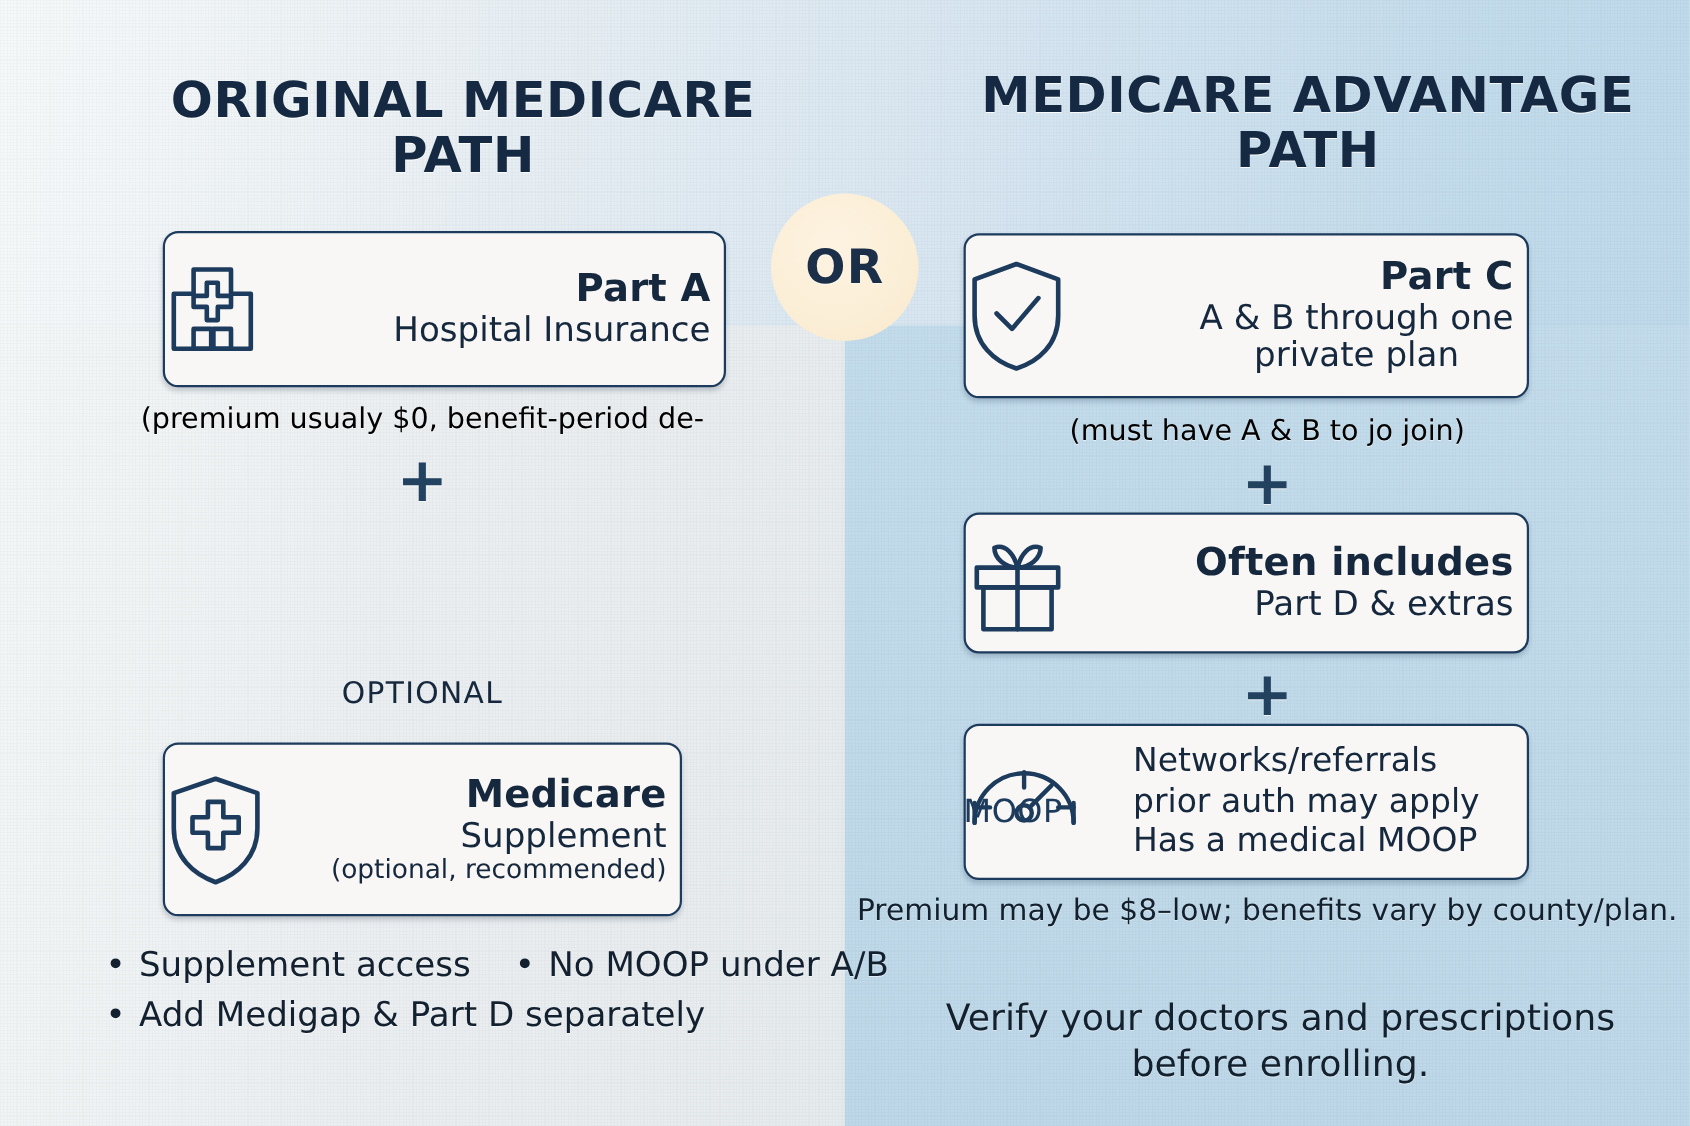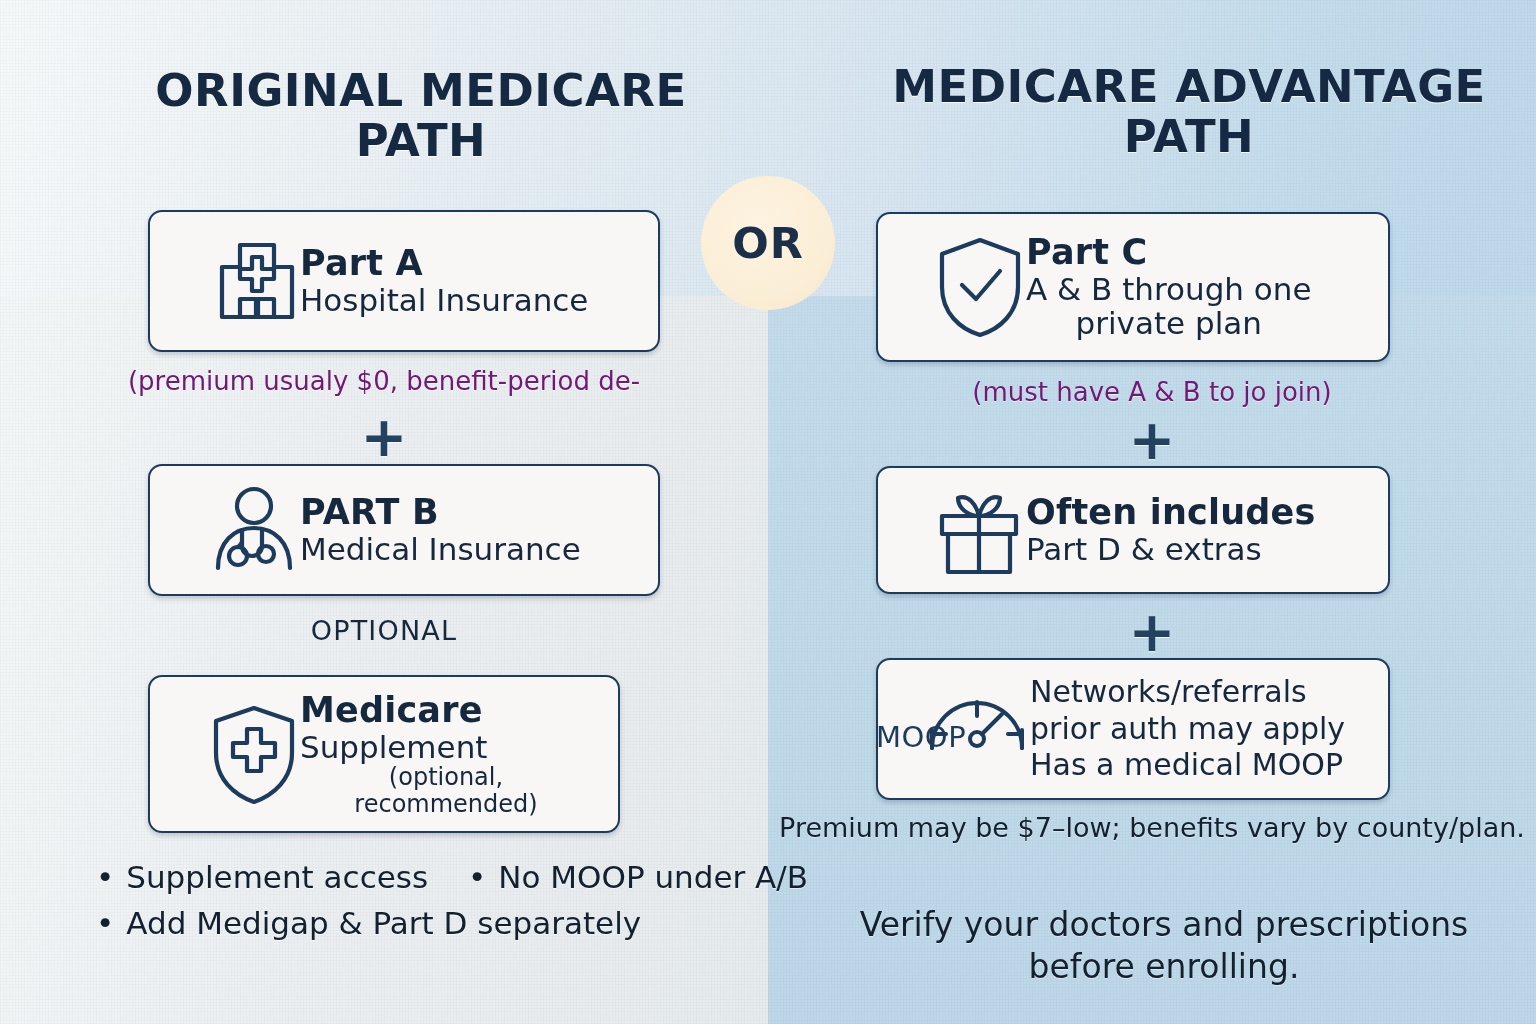--- a/index.html
+++ b/index.html
@@ -52,36 +52,36 @@
     position:absolute;
     background:#f8f7f5;
     border:2.5px solid #1d3b5c;
     border-radius:14px;
     box-shadow:0 3px 5px rgba(20,40,65,.20);
     display:flex;align-items:center;
     box-sizing:border-box;
   }
   .card-icon{
     flex:0 0 auto;
-    display:flex;align-items:center;justify-content:flex-end;
+    display:flex;align-items:center;justify-content:flex-start;
     color:#1d3b5c;
   }
   .card-text{
     flex:1 1 auto;
-    display:flex;flex-direction:column;align-items:flex-start;justify-content:center;
+    display:flex;flex-direction:column;align-items:flex-end;justify-content:center;
     color:#16283d;
-    padding-right:26px;
+    padding-right:12px;
   }
   .card-title{font-size:35px;font-weight:700;line-height:1.1;letter-spacing:.2px;}
   .card-sub{font-size:31px;font-weight:400;line-height:1.12;text-align:center;}
   .card-note{font-size:24px;font-weight:400;line-height:1.1;text-align:center;}
 
   .caption{
     position:absolute;text-align:center;width:100%;left:0;
-    color:#701a75;font-size:26px;line-height:1.1;
+    color:#000000;font-size:26px;line-height:1.1;
     text-shadow:0 1px 0 rgba(255,255,255,.6);
   }
 
   .plus{
     position:absolute;color:#23425f;
     font-size:56px;font-weight:700;line-height:1;
     text-align:center;width:100%;left:0;
     text-shadow:0 1px 0 rgba(255,255,255,.7);
   }
   .optional-label{
@@ -151,36 +151,20 @@
       <div class="card-text">
         <div class="card-title">Part A</div>
         <div class="card-sub">Hospital Insurance</div>
       </div>
     </div>
 
     <div class="caption" style="top:367px;">(premium usualy $0, benefit-period de-</div>
 
     <div class="plus" style="top:409px;">+</div>
 
-    <div class="card" style="left:148px;top:464px;width:512px;height:132px;">
-      <div class="card-icon" style="width:150px;">
-        <svg width="92" height="92" viewBox="0 0 92 92" fill="none" stroke="#1d3b5c" stroke-width="4.2" stroke-linecap="round" stroke-linejoin="round">
-          <circle cx="46" cy="22" r="17"></circle>
-          <path d="M10 84 C10 58 26 44 46 44 C66 44 82 58 82 84"></path>
-          <path d="M34 46 V62 A10 10 0 0 0 54 62 V46"></path>
-          <circle cx="30" cy="72" r="9"></circle>
-          <circle cx="58" cy="70" r="8"></circle>
-          <path d="M34 58 A10 10 0 0 1 30 63"></path>
-        </svg>
-      </div>
-      <div class="card-text">
-        <div class="card-title">PART B</div>
-        <div class="card-sub">Medical Insurance</div>
-      </div>
-    </div>
 
     <div class="optional-label" style="top:615px;">OPTIONAL</div>
 
     <div class="card" style="left:148px;top:655px;width:472px;height:158px;margin-top:20px;">
       <div class="card-icon" style="width:150px;">
         <svg width="92" height="102" viewBox="0 0 92 102" fill="none" stroke="#1d3b5c" stroke-width="4.2" stroke-linejoin="round" stroke-linecap="round">
           <path d="M46 5 L84 18 V50 C84 76 66 92 46 99 C26 92 8 76 8 50 V18 Z"></path>
           <path d="M39 26 H53 V40 H67 V54 H53 V68 H39 V54 H25 V40 H39 Z"></path>
         </svg>
       </div>
@@ -262,17 +246,17 @@
         <span class="moop-caption" style="left:-2px;bottom:8px;">MOOP</span>
       </div>
       <div class="card-text" style="align-items:flex-start;padding-right:8px;">
         <div class="card-sub" style="white-space:pre-line;text-align:left;font-size:30px;line-height:1.22;">Networks/referrals
 prior auth may apply
 Has a medical MOOP</div>
       </div>
     </div>
   </div>
 
-  <div class="right-note right-note-1">Premium may be $7–low; benefits vary by county/plan.</div>
+  <div class="right-note right-note-1">Premium may be $8–low; benefits vary by county/plan.</div>
   <div class="right-note right-note-2">Verify your doctors and prescriptions
 before enrolling.</div>
 
 </div>
 
 </body></html>

